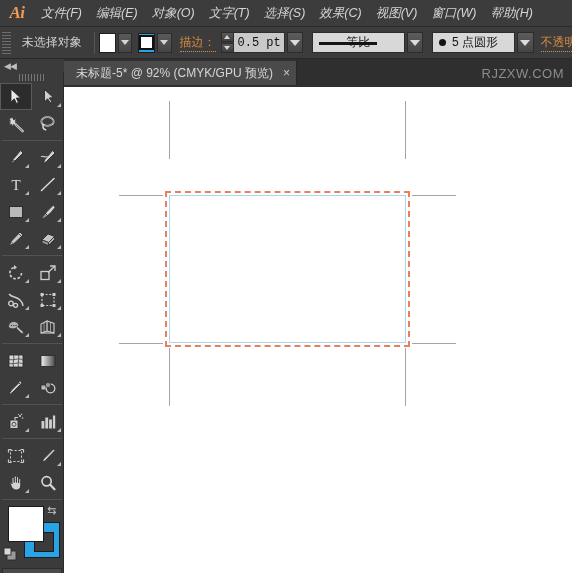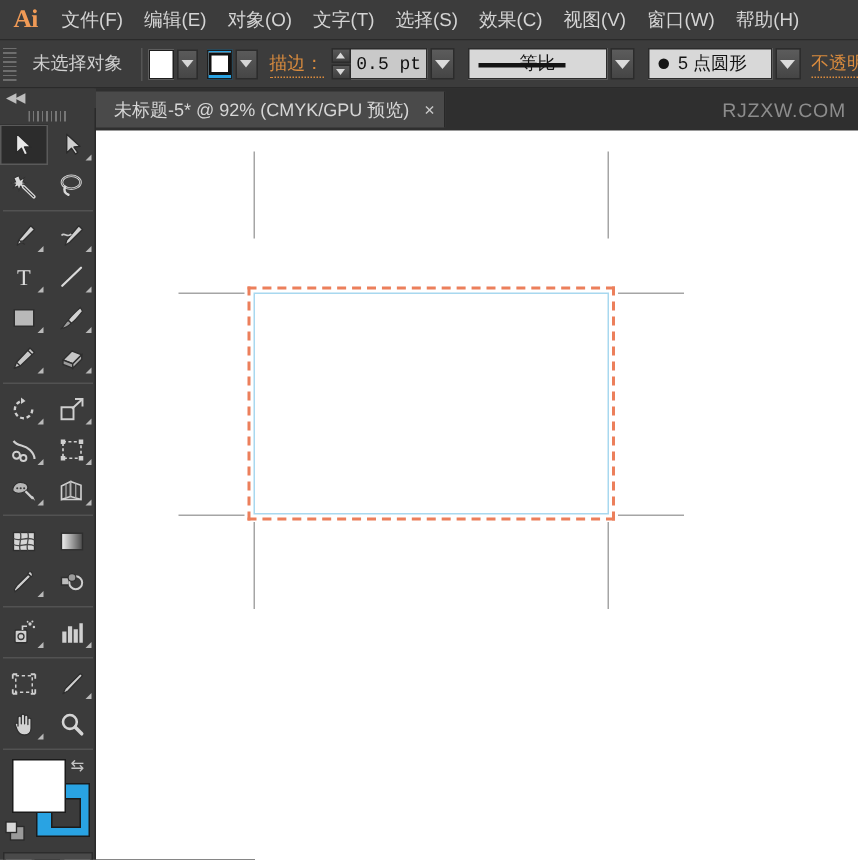--- a/index.html
+++ b/index.html
@@ -9,21 +9,21 @@
     background: #3b3b3b;
     font-family: "Liberation Sans", "DejaVu Sans", sans-serif;
   }
   #app { position: relative; width: 572px; height: 573px; background: #3b3b3b; }
 
   
   .menubar {
     position: absolute; left: 0; top: 0; width: 572px; height: 27px;
     background: #3c3c3c;
     border-bottom: 1px solid #2a2a2a;
-    display: flex; align-items: center;
+    display: flex; align-items: center; font-style: italic;
   }
   .ai-logo {
     width: 34px; height: 27px;
     display: flex; align-items: center; justify-content: center;
     color: #f09a56; font-size: 17px; font-weight: bold;
     font-family: "Liberation Serif", serif;
     letter-spacing: -0.5px;
   }
   .menu-item {
     color: #d4d4d4; font-size: 12.5px;

